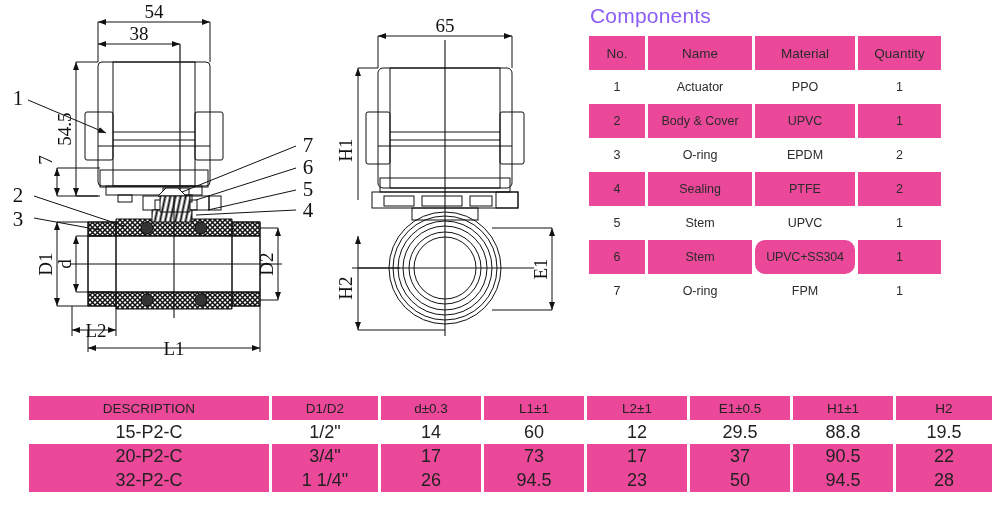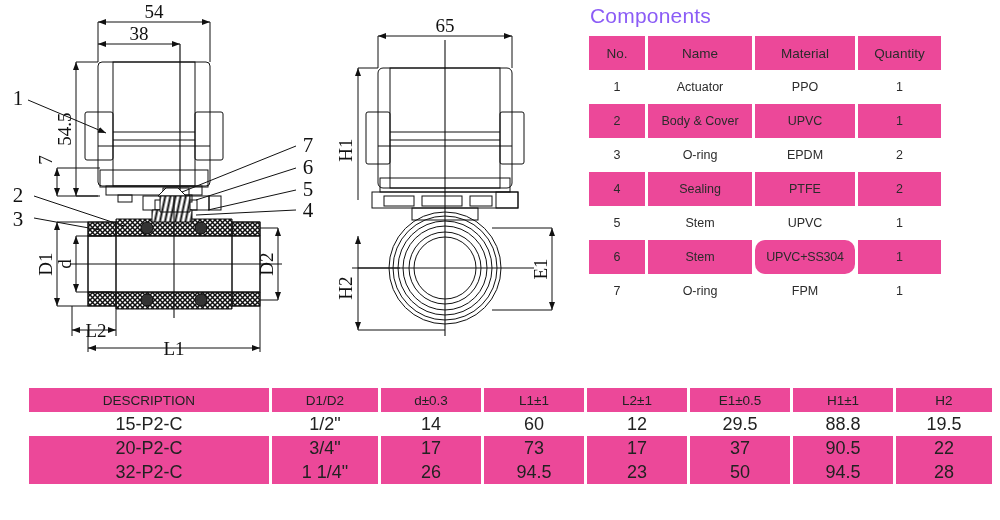--- a/index.html
+++ b/index.html
@@ -56,21 +56,21 @@
     overflow:hidden;
     white-space:nowrap;
   }
   table.grid th{font-size:13.5px;}
   .shade{background:#ec4899;margin-top:8px;}
   .plain{background:#ffffff;}
   .tight{font-size:11px;letter-spacing:-.2px;border-radius:10px;}
 
   
   #spectable{
-    position:absolute;left:26px;top:388px;width:948px;
+    position:absolute;left:26px;top:396px;width:948px;
   }
   table.spec{
     border-collapse:separate;
     border-spacing:3px 0;
     width:948px;
     table-layout:fixed;
   }
   table.spec th,table.spec td{
     height:22px;
     text-align:center;

